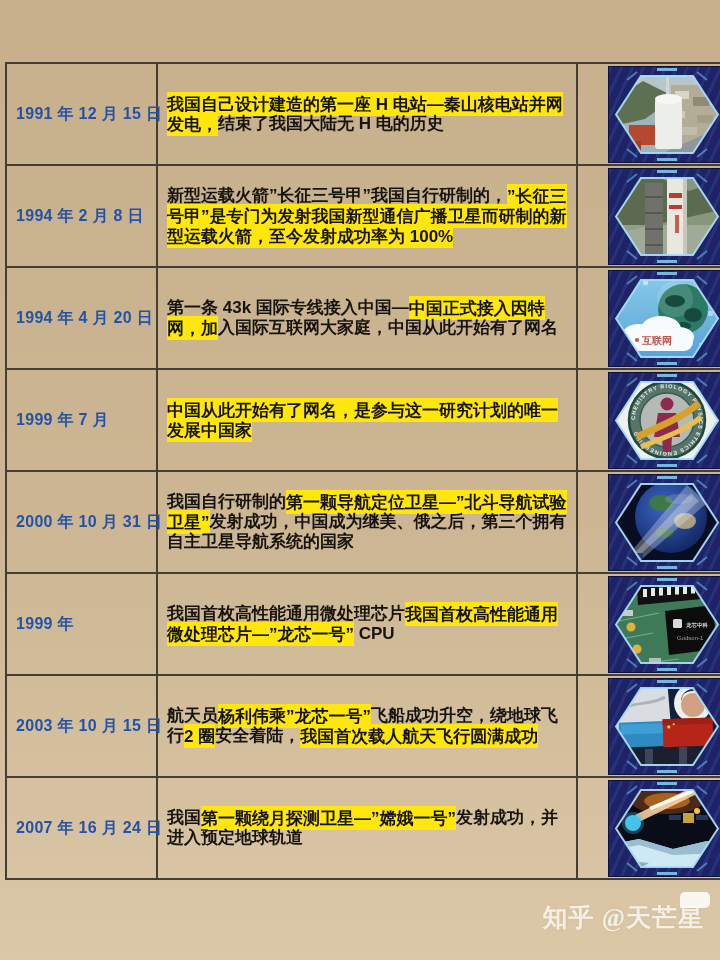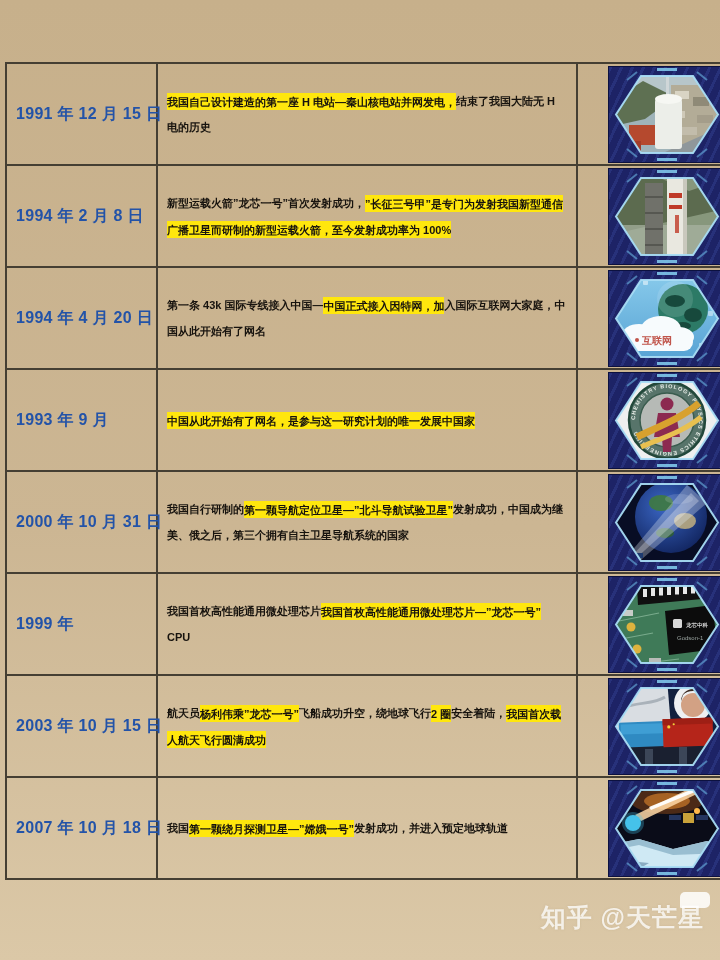--- a/index.html
+++ b/index.html
@@ -4,29 +4,29 @@
 <style>
   html,body{margin:0;padding:0;}
   body{width:720px;height:960px;font-family:"Liberation Sans","DejaVu Sans",sans-serif;}
   .page{position:relative;width:720px;height:960px;overflow:hidden;
         background:linear-gradient(180deg,#c7b08b 0%,#ccb693 55%,#dbc8a7 100%);}
   table.timeline{position:absolute;left:5px;top:62px;width:705px;height:818px;
         border-collapse:collapse;table-layout:fixed;}
   td{border:2px solid #453f33;vertical-align:middle;padding:0;}
   td.date{width:140px;color:#2353a8;font-weight:bold;font-size:16px;
         padding-left:9px;letter-spacing:.3px;white-space:nowrap;}
-  td.desc{width:400px;font-size:11px;font-weight:bold;color:#17130e;
-        line-height:26px;padding:4px 9px;}
+  td.desc{width:400px;font-size:17px;font-weight:bold;color:#17130e;
+        line-height:20px;padding:4px 9px;}
   td.desc .hl{background:#ffe70d;padding:2.5px 0;-webkit-box-decoration-break:clone;box-decoration-break:clone;}
   td.imgc{width:165px;}
   svg.tile{display:block;margin-left:30px;width:116px;height:95px;
         background:#1d2366;border:1px solid #0c1140;
         background-image:repeating-linear-gradient(115deg,rgba(95,125,225,.16) 0 3px,rgba(0,0,0,0) 3px 10px);}
   .watermark{position:absolute;top:901px;right:16px;font-size:25px;font-weight:bold;
-        color:rgba(255,255,255,.78);letter-spacing:1px;text-shadow:0 0 2px rgba(190,170,130,.5);}
+        color:rgba(255,255,255,.78);letter-spacing:1px;text-shadow:0 0 2px rgba(190,170,130,.5);font-family:Liberation Serif, serif;}
   .watermark .badge{position:absolute;top:-9px;right:-6px;width:30px;height:16px;
         background:rgba(255,255,255,.85);border-radius:5px 5px 5px 1px;}
 </style>
 </head>
 <body>
 
 <div class="page">
 
   <table class="timeline">
 
@@ -64,21 +64,21 @@
               <line x1="18" y1="13" x2="28" y2="5" stroke="#5f9fd0" stroke-width="2" opacity=".7"></line>
               <line x1="88" y1="5" x2="98" y2="13" stroke="#5f9fd0" stroke-width="2" opacity=".7"></line>
               <line x1="18" y1="82" x2="28" y2="90" stroke="#5f9fd0" stroke-width="2" opacity=".7"></line>
               <line x1="88" y1="90" x2="98" y2="82" stroke="#5f9fd0" stroke-width="2" opacity=".7"></line>
             </svg>
       </td>
     </tr>
 
     <tr>
       <td class="date">1994 年 2 月 8 日</td>
-      <td class="desc"><span>新型运载火箭”龙芯一号”首次发射成功，</span><span class="hl">”长征三号甲”是专门为发射我国新型通信广播卫星而研制的新型运载火箭，至今发射成功率为 100%</span></td>
+      <td class="desc"><span>新型运载火箭”长征三号甲”我国自行研制的，</span><span class="hl">”长征三号甲”是专门为发射我国新型通信广播卫星而研制的新型运载火箭，至今发射成功率为 100%</span></td>
       <td class="imgc">
         <svg class="tile" viewBox="0 0 116 95">
           <defs>
                 <clipPath id="hx2">
                   <path d="M7,47.5 L32,9 L84,9 L109,47.5 L84,86 L32,86 Z"></path>
                 </clipPath>
               </defs>
           <g clip-path="url(#hx2)">
             <rect width="116" height="95" fill="#87977c"></rect>
             <polygon points="0,26 40,4 80,22 116,10 116,40 0,66" fill="#5c6b4f"></polygon>
@@ -146,21 +146,21 @@
               <rect x="48" y="91" width="20" height="3" fill="#7fc6ea" opacity=".9"></rect>
               <line x1="18" y1="13" x2="28" y2="5" stroke="#5f9fd0" stroke-width="2" opacity=".7"></line>
               <line x1="88" y1="5" x2="98" y2="13" stroke="#5f9fd0" stroke-width="2" opacity=".7"></line>
               <line x1="18" y1="82" x2="28" y2="90" stroke="#5f9fd0" stroke-width="2" opacity=".7"></line>
               <line x1="88" y1="90" x2="98" y2="82" stroke="#5f9fd0" stroke-width="2" opacity=".7"></line>
             </svg>
       </td>
     </tr>
 
     <tr>
-      <td class="date">1993 年 9 月</td>
+      <td class="date">1999 年 7 月</td>
       <td class="desc"><span class="hl">中国从此开始有了网名，是参与这一研究计划的唯一发展中国家</span></td>
       <td class="imgc">
         <svg class="tile" viewBox="0 0 116 95">
           <defs>
             <clipPath id="hx4">
                   <path d="M7,47.5 L32,9 L84,9 L109,47.5 L84,86 L32,86 Z"></path>
                 </clipPath>
             <path id="tp4" d="M58,47 m-32,0 a32,32 0 1,1 64,0 a32,32 0 1,1 -64,0"></path>
           </defs>
           <g clip-path="url(#hx4)">
@@ -306,21 +306,21 @@
               <rect x="48" y="91" width="20" height="3" fill="#7fc6ea" opacity=".9"></rect>
               <line x1="18" y1="13" x2="28" y2="5" stroke="#5f9fd0" stroke-width="2" opacity=".7"></line>
               <line x1="88" y1="5" x2="98" y2="13" stroke="#5f9fd0" stroke-width="2" opacity=".7"></line>
               <line x1="18" y1="82" x2="28" y2="90" stroke="#5f9fd0" stroke-width="2" opacity=".7"></line>
               <line x1="88" y1="90" x2="98" y2="82" stroke="#5f9fd0" stroke-width="2" opacity=".7"></line>
             </svg>
       </td>
     </tr>
 
     <tr>
-      <td class="date">2007 年 10 月 18 日</td>
+      <td class="date">2007 年 16 月 24 日</td>
       <td class="desc"><span>我国</span><span class="hl">第一颗绕月探测卫星—”嫦娥一号”</span><span>发射成功，并进入预定地球轨道</span></td>
       <td class="imgc">
         <svg class="tile" viewBox="0 0 116 95">
           <defs>
                 <clipPath id="hx8">
                   <path d="M7,47.5 L32,9 L84,9 L109,47.5 L84,86 L32,86 Z"></path>
                 </clipPath>
               </defs>
           <g clip-path="url(#hx8)">
             <rect width="116" height="95" fill="#0a0c18"></rect>

